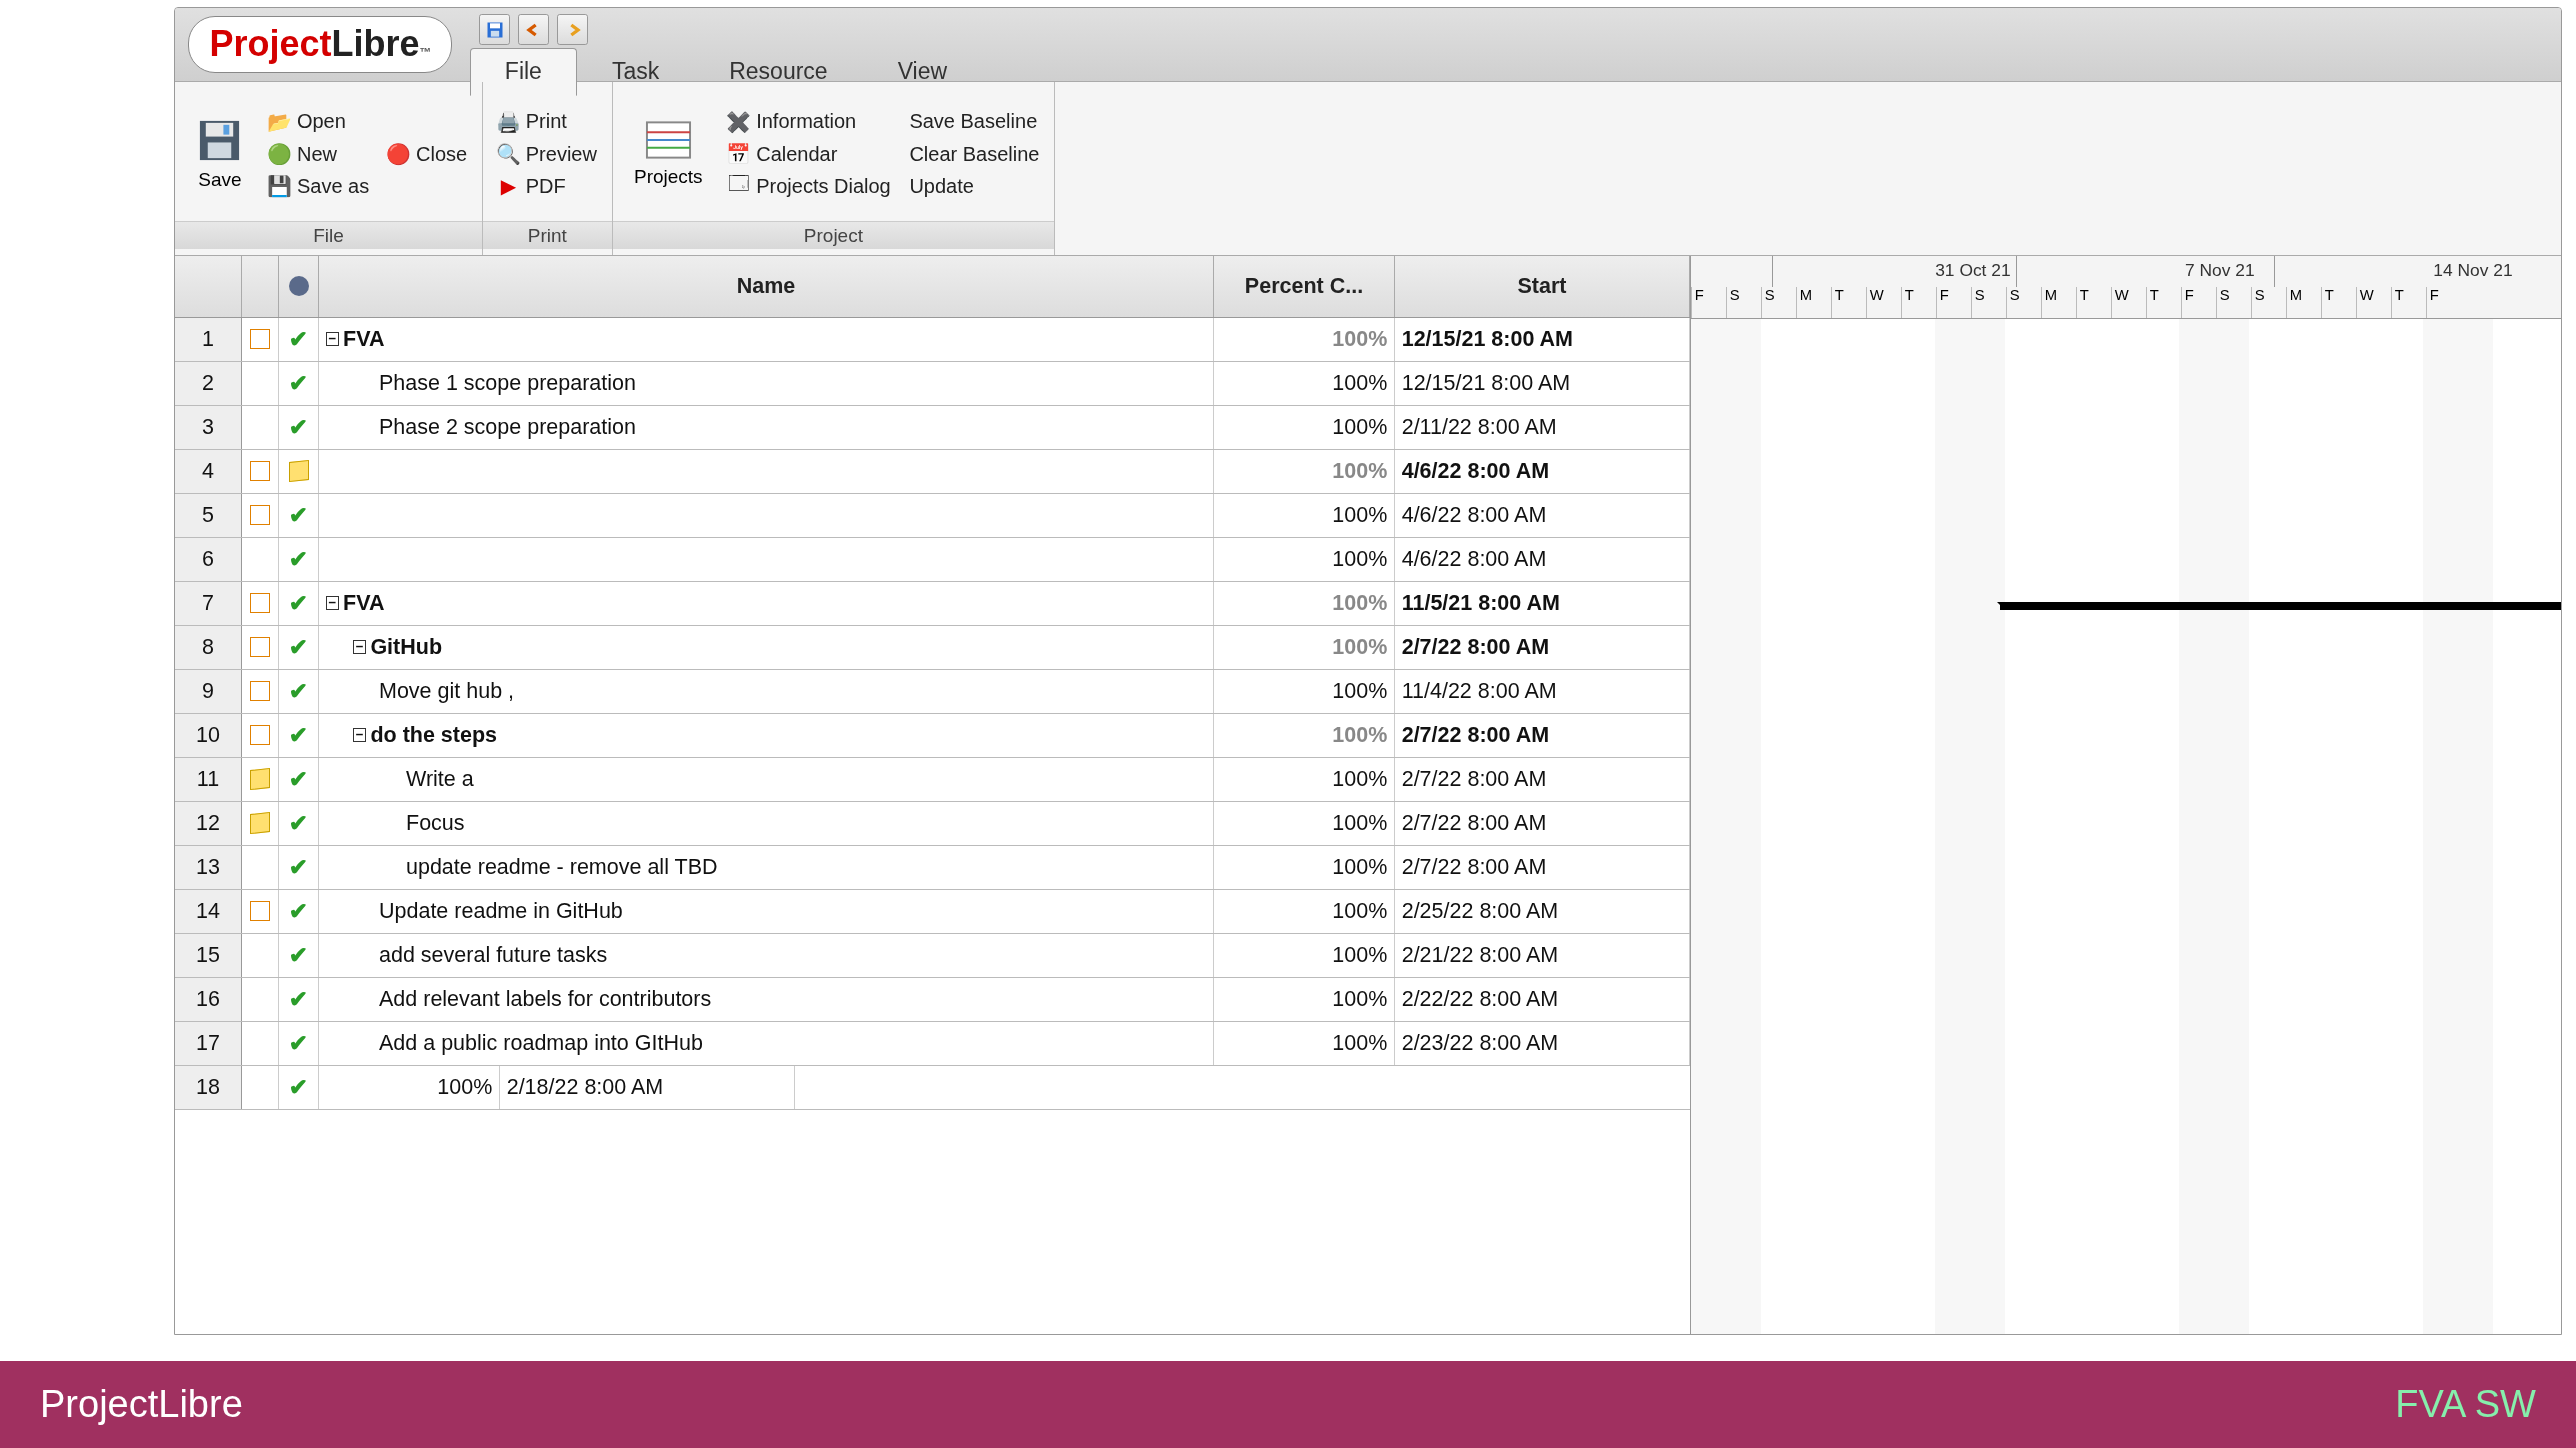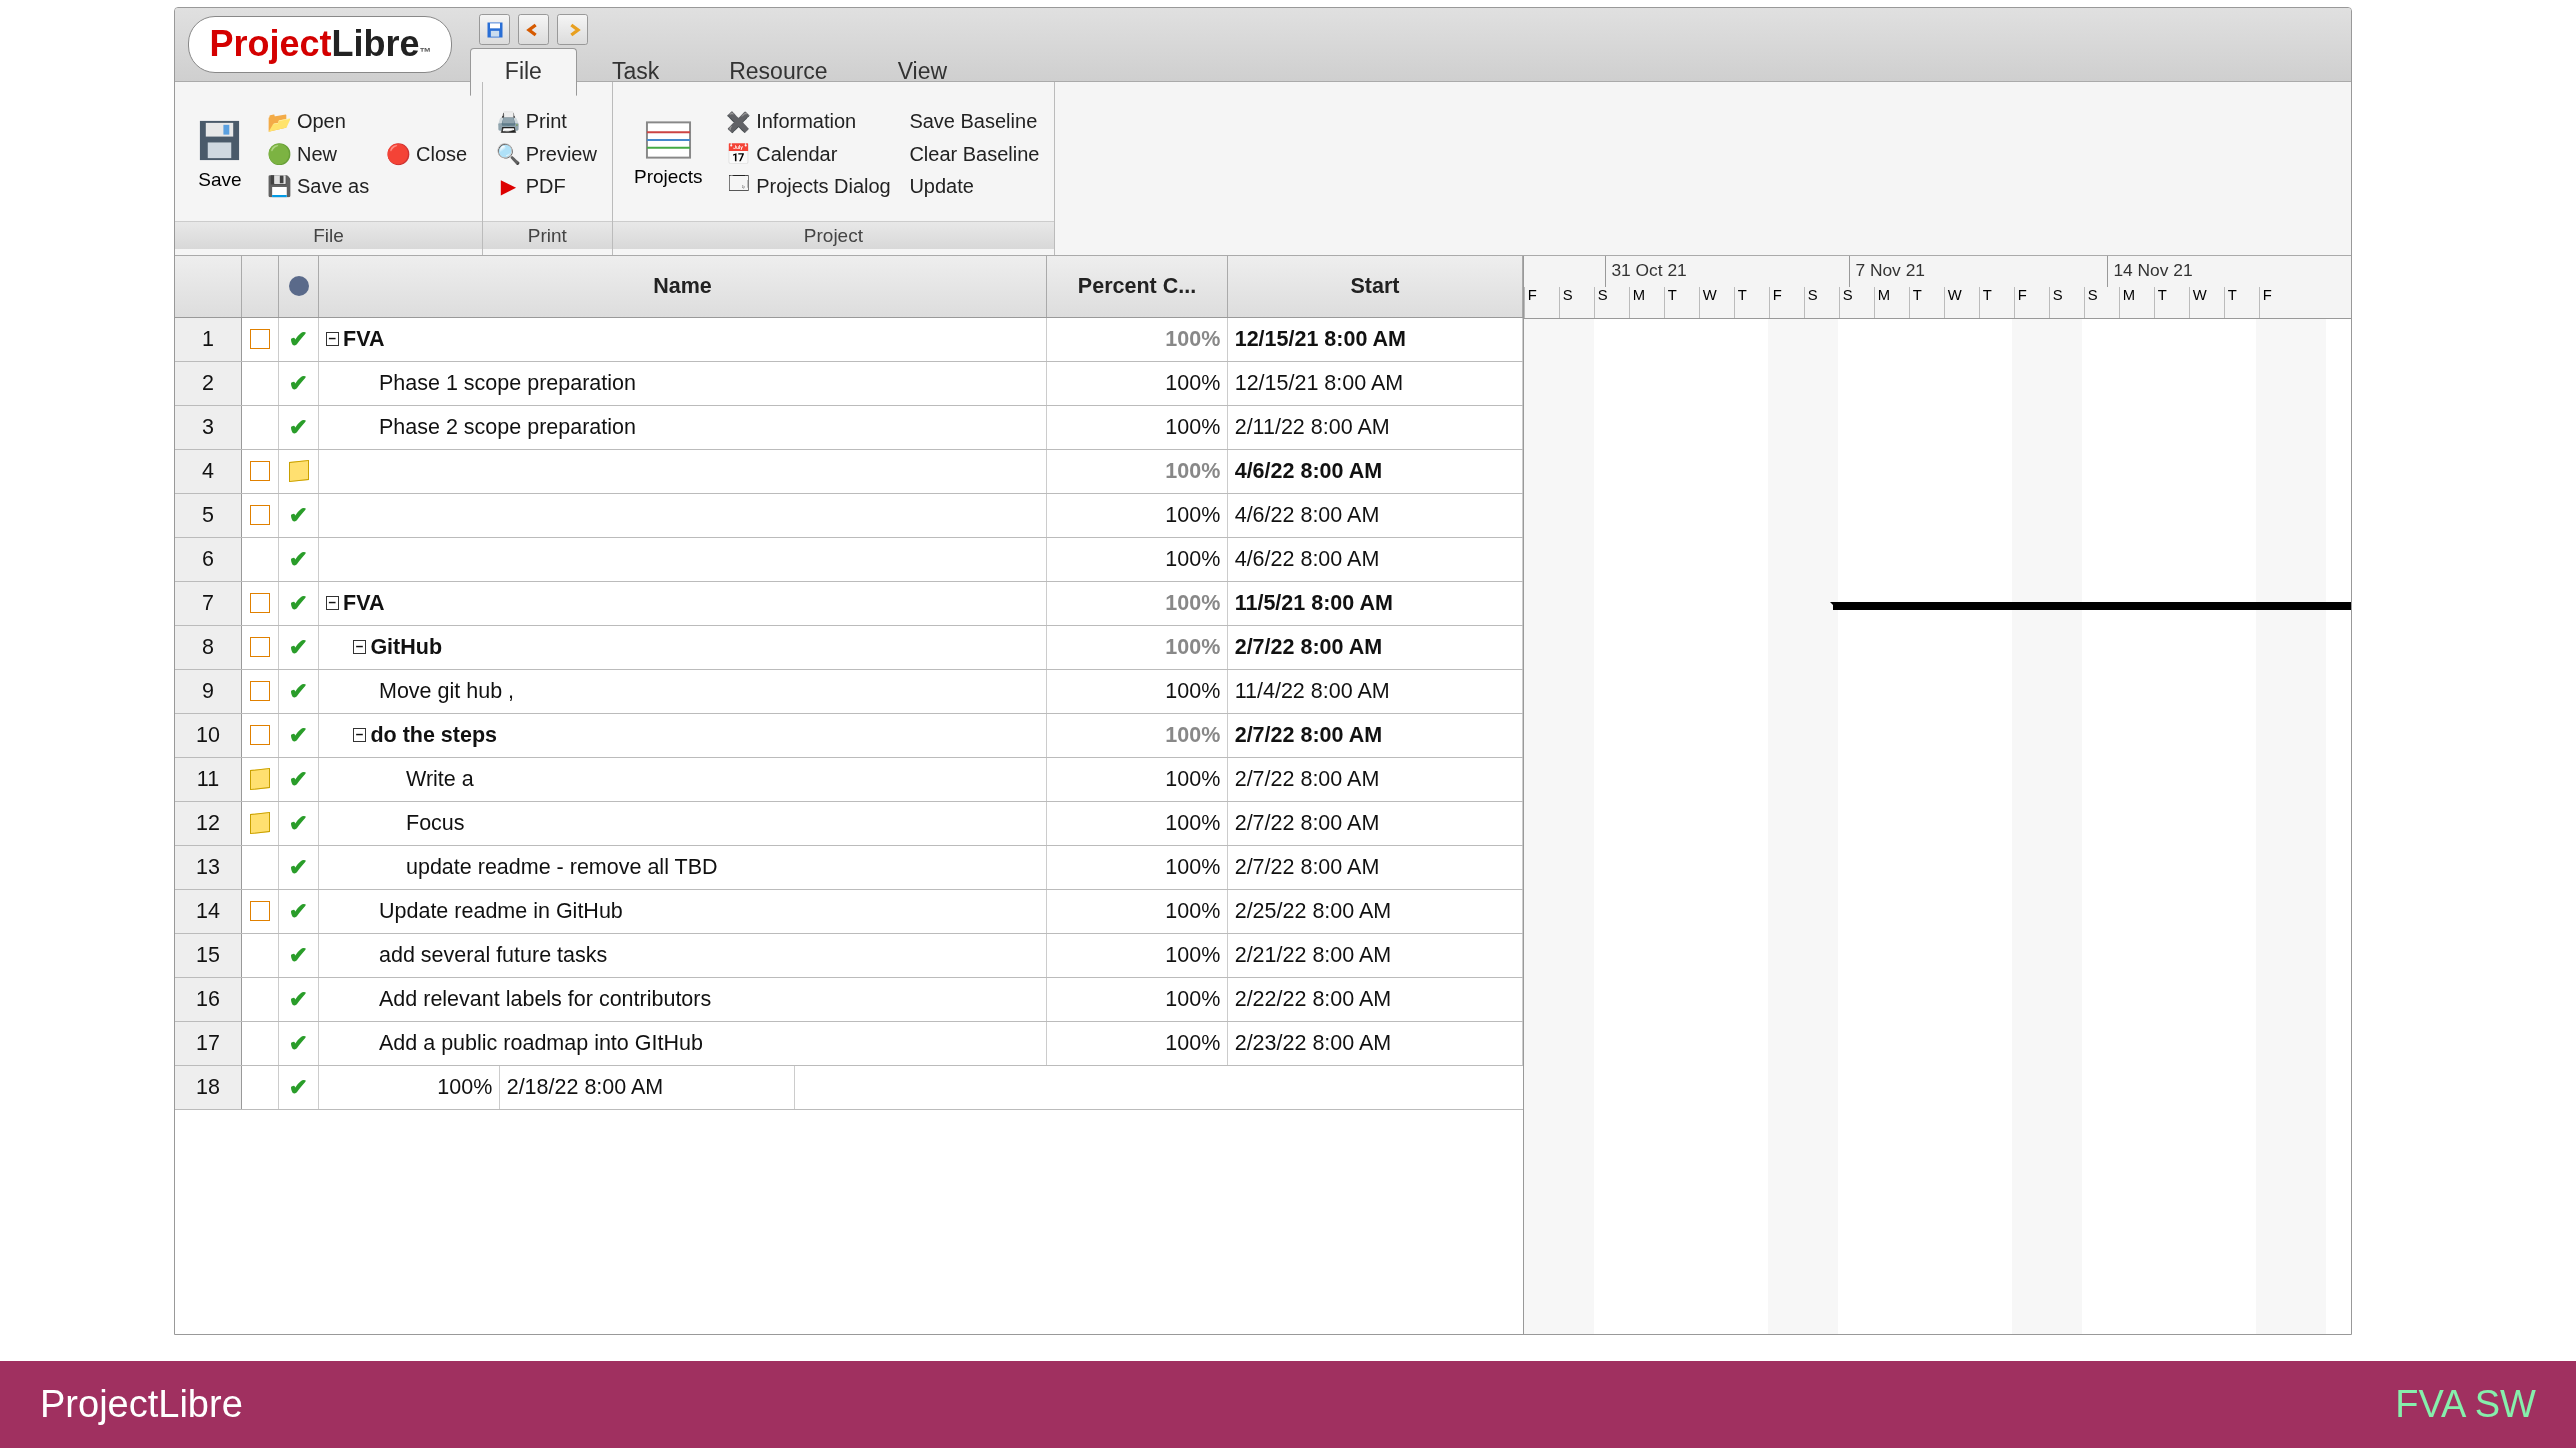--- a/index.html
+++ b/index.html
@@ -1,20 +1,20 @@
 <!DOCTYPE html>
 <html style="font-size:10.7px"><head>
 <meta charset="utf-8">
 <style>
   * { box-sizing: border-box; margin: 0; padding: 0; }
   body { font-family: Arial, sans-serif; background: #fff; width: 2576px; height: 1448px; position: relative; }
   .title-bar { position: absolute; bottom: 0; left: 0; right: 0; height: 87px; background: #a03060; display: flex; align-items: center; justify-content: space-between; padding: 0 40px; }
   .title-bar-text { color: #fff; font-size: 38px; font-weight: 400; }
   .title-bar-right { color: #86efac; font-size: 38px; font-weight: 400; }
-  .app { position: absolute; top: 6.7px; left: 174px; width: 2178px; height: 1328px; background: linear-gradient(#e8e8e8,#d8d8d8); border: 0.7px solid #999; border-radius: 4px 4px 0 0; overflow: hidden; font-size: 19px; }
+  .app { position: absolute; top: 6.7px; left: 174px; width: 2388px; height: 1328px; background: linear-gradient(#e8e8e8,#d8d8d8); border: 0.7px solid #999; border-radius: 4px 4px 0 0; overflow: hidden; font-size: 19px; }
   .top-row { display: flex; align-items: flex-start; height: 74px; background: linear-gradient(#e0e0e0,#cfcfcf); border-bottom: 0.7px solid #aaa; }
   .logo-box { margin: 8px 13.4px; background: #fff; border: 1.3px solid #888; border-radius: 27px; padding: 6.7px 20px; font-size: 36px; font-weight: bold; }
   .logo-project { color: #d40000; }
   .logo-libre { color: #222; }
   .logo-tm { font-size: 12px; color: #555; }
   .quick-access { display: flex; gap: 8px; padding: 6.7px 13.4px 0 13.4px; }
   .qa-btn { width: 31px; height: 31px; background: linear-gradient(#f5f5f5,#dcdcdc); border: 0.7px solid #999; border-radius: 2.7px; display: flex; align-items: center; justify-content: center; }
   .menu-tabs { position: absolute; left: 631px; top: 52px; display: flex; gap: 0; }
   .menu-tab { padding: 9.4px 34px; font-size: 23px; color: #333; border: 0.7px solid transparent; border-bottom: none; cursor: pointer; }
   .menu-tab.active { background: #f5f5f5; border-color: #999; border-bottom: 0.7px solid #f5f5f5; border-radius: 4px 4px 0 0; }
@@ -47,21 +47,21 @@
   .c-start { width: 295px; }
   .bold { font-weight: bold; }
   .grey { color: #888; }
   .indent-1 { padding-left: 34px; }
   .indent-2 { padding-left: 60px; }
   .indent-3 { padding-left: 87px; }
   .outline { display: inline-flex; align-items: center; gap: 4px; }
   .outline-box { width: 13.4px; height: 13.4px; border: 1.3px solid #333; display: inline-flex; align-items: center; justify-content: center; font-size: 13.4px; line-height: 1; }
   .gantt-pane { flex: 1; display: flex; flex-direction: column; background: #fff; }
   .gantt-header { border-bottom: 0.7px solid #999; background: #f4f4f4; }
-  .gantt-header-top { display: flex; height: 31px; font-size: 17.4px; color: #333; }
+  .gantt-header-top { display: flex; height: 31px; font-size: 17.4px; color: #333; text-align: right; }
   .gantt-week { border-left: 0.7px solid #999; padding: 4px 5.4px; }
   .gantt-header-bot { display: flex; height: 31px; font-size: 14.8px; }
   .gantt-day { width: 35px; text-align: left; border-left: 0.7px solid #bbb; padding-left: 2.7px; }
   .gantt-body { flex: 1; position: relative; background: repeating-linear-gradient(90deg, #f7f7f7 0, #f7f7f7 70px, #fff 70px, #fff 244px); }
   .gantt-bar { position: absolute; height: 8px; background: #000; }
   .gantt-bar::before, .gantt-bar::after { content:''; position:absolute; top:0; width:0; height:0; border:6.7px solid transparent; }
   .gantt-bar::before { left:-2.7px; border-top-color:#000; }
   .check { color: #2a9d2a; font-weight: bold; font-size: 23px; }
   .note-icon { width: 20px; height: 20px; background: #ffe070; border: 0.7px solid #c9a000; transform: skewY(-6deg); }
   .cal-icon { width: 20px; height: 20px; background: #fff; border: 1.3px solid #e08000; }

